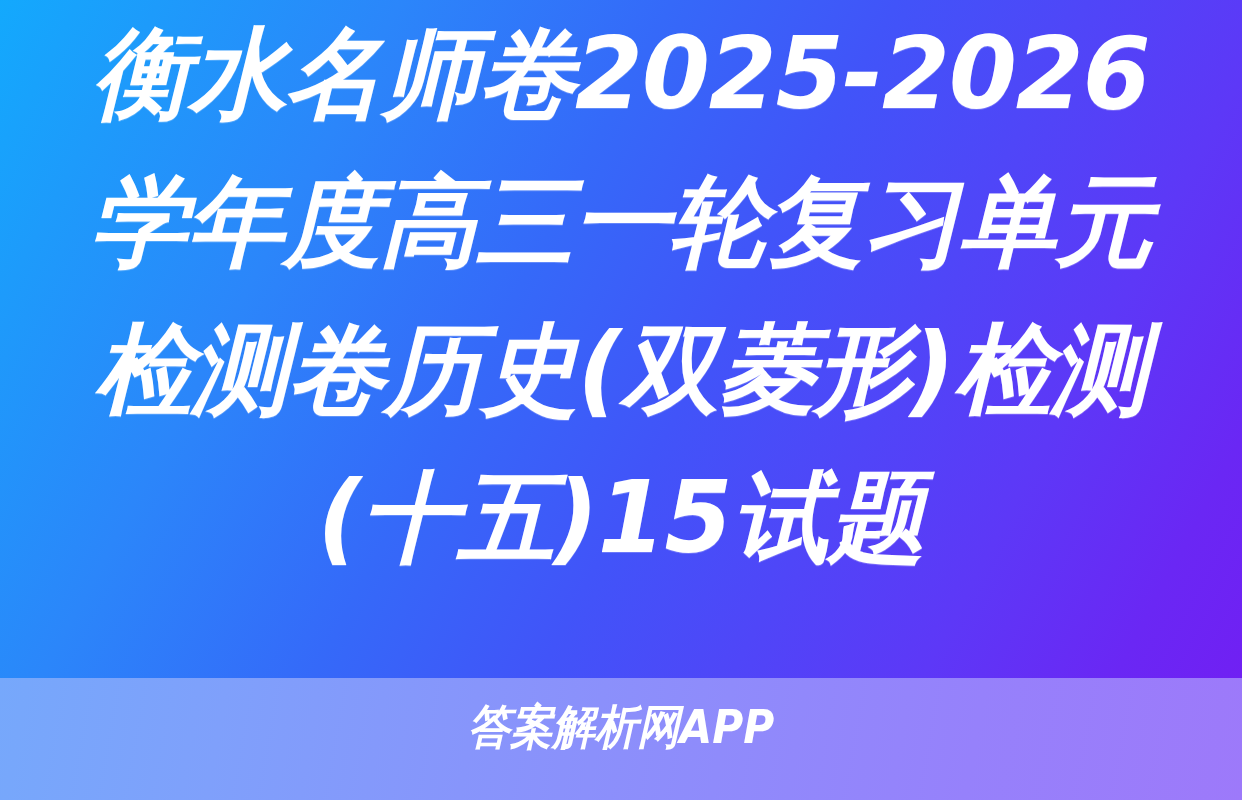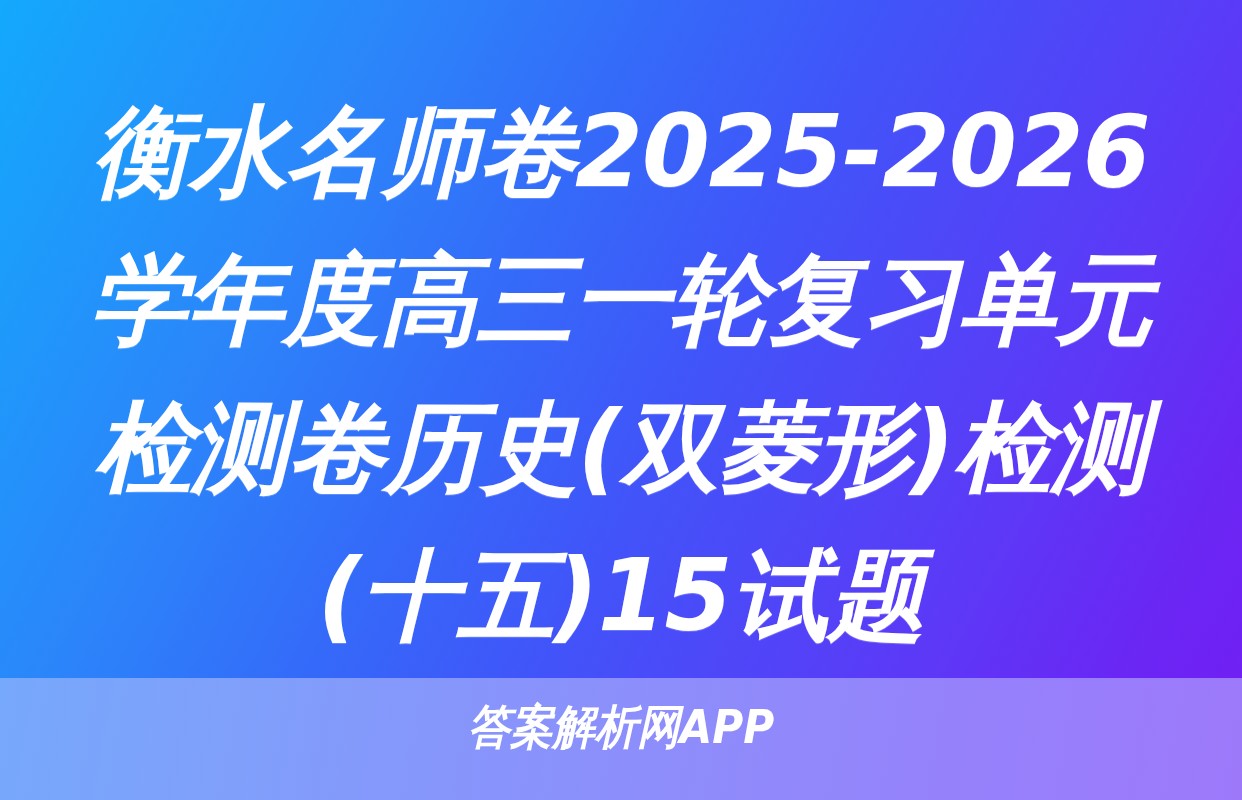--- a/index.html
+++ b/index.html
@@ -55,21 +55,21 @@
   
   .headline {
     position: absolute;
     left: 0;
     top: 0;
     width: 1242px;
     height: 678px;
     display: flex;
     flex-direction: column;
     align-items: center;
-    justify-content: flex-end;
+    justify-content: flex-start;
     box-sizing: border-box;
     padding: 0 46px 8px 46px;
   }
 
   .headline-line {
     display: block;
     width: 100%;
     text-align: center;
     color: #ffffff;
     font-family: "DejaVu Sans", "Liberation Sans", sans-serif;

